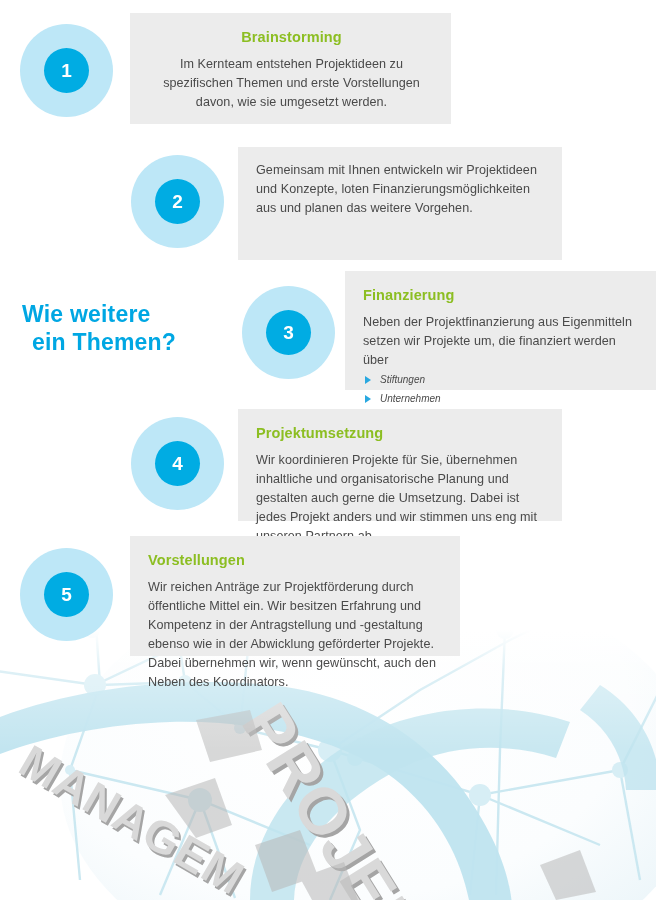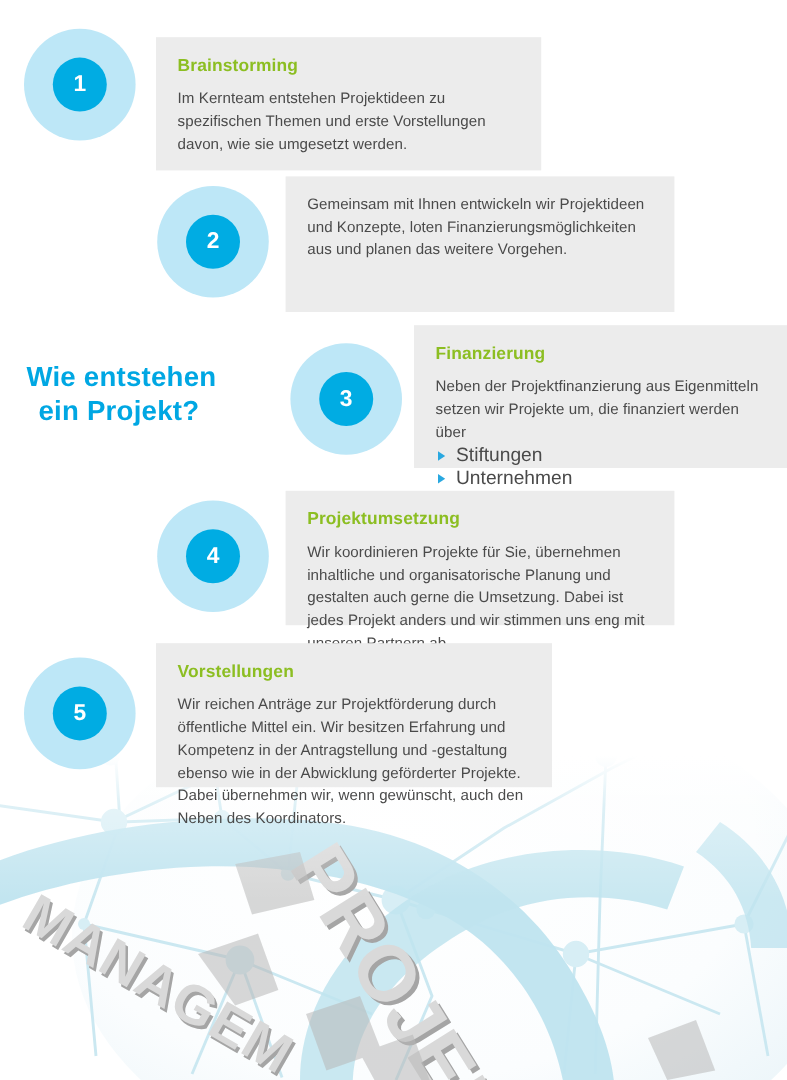--- a/index.html
+++ b/index.html
@@ -100,42 +100,43 @@
   }
   .panel ul {
     margin: 0;
     padding: 0;
     list-style: none;
   }
   .panel ul li {
     position: relative;
     padding-left: 17px;
     color: #4a4a4a;
-    font-size: 16px;
+    font-size: 10px;
     line-height: 19px;
+    font-style: italic;
   }
   .panel ul li .bullet-arrow {
     position: absolute;
     left: 2px;
     top: 6px;
     width: 0;
     height: 0;
     border-top: 4px solid transparent;
     border-bottom: 4px solid transparent;
     border-left: 6px solid #29a8e0;
   }
 
   
   #step-1-circle { left: 20px;  top: 24px; }
   #step-2-circle { left: 131px; top: 155px; }
   #step-3-circle { left: 242px; top: 286px; }
   #step-4-circle { left: 131px; top: 417px; }
   #step-5-circle { left: 20px;  top: 548px; }
 
-  #panel-1 { left: 130px; top: 31px;  width: 321px; height: 111px; }
+  #panel-1 { left: 130px; top: 13px;  width: 321px; height: 111px; text-align: center; }
   #panel-2 { left: 238px; top: 147px; width: 324px; height: 113px; }
   #panel-3 { left: 345px; top: 271px; width: 311px; height: 119px; }
   #panel-4 { left: 238px; top: 409px; width: 324px; height: 112px; }
   #panel-5 { left: 130px; top: 536px; width: 330px; height: 120px; }
 </style>
 </head>
 <body>
 
 <div id="infographic">
 
@@ -221,22 +222,22 @@
           <path d="M300,248 L344,232 L358,270 L312,270 Z"></path>
           <path d="M540,235 L580,220 L596,262 L556,270 Z"></path>
         </g>
 
         <rect x="0" y="0" width="656" height="120" fill="url(#fadeTop)"></rect>
       </g>
     </svg>
   </div>
 
   <div class="main-title">
-    <span>Wie entstehen</span>
-    <span class="line2">ein Projekt?</span>
+    <span>Wie weitere</span>
+    <span class="line2">ein Themen?</span>
   </div>
 
   <div class="panel" id="panel-1">
     <div class="panel-inner">
       <h3>Brainstorming</h3>
       <p>Im Kernteam entstehen Projektideen zu spezifischen Themen und erste Vorstellungen davon, wie sie umgesetzt werden.</p>
     </div>
   </div>
   <div class="step-circle" id="step-1-circle">
     <div class="inner">1</div>

